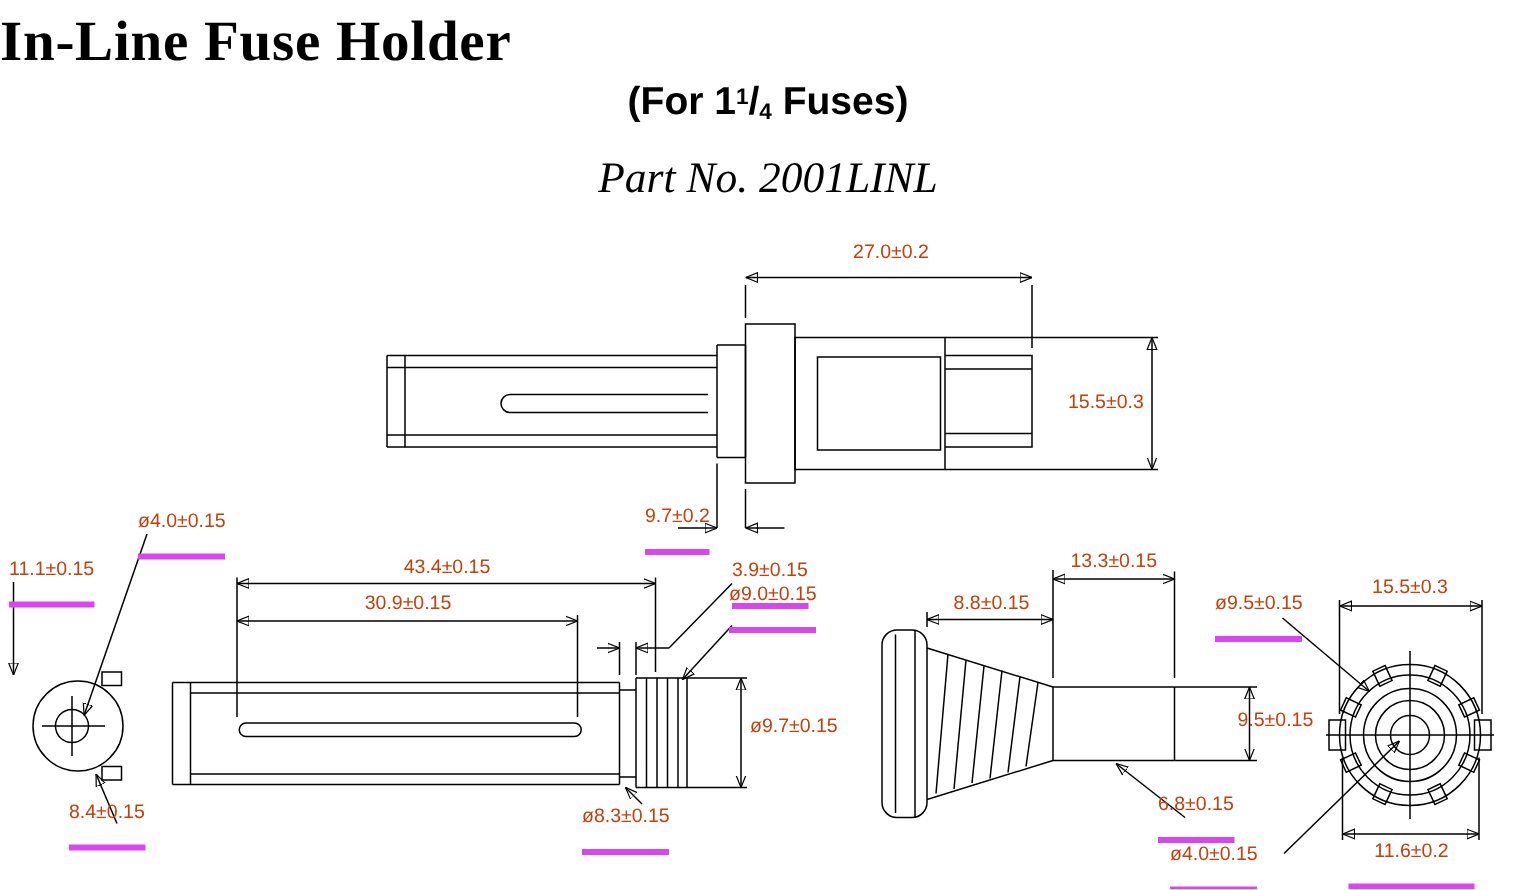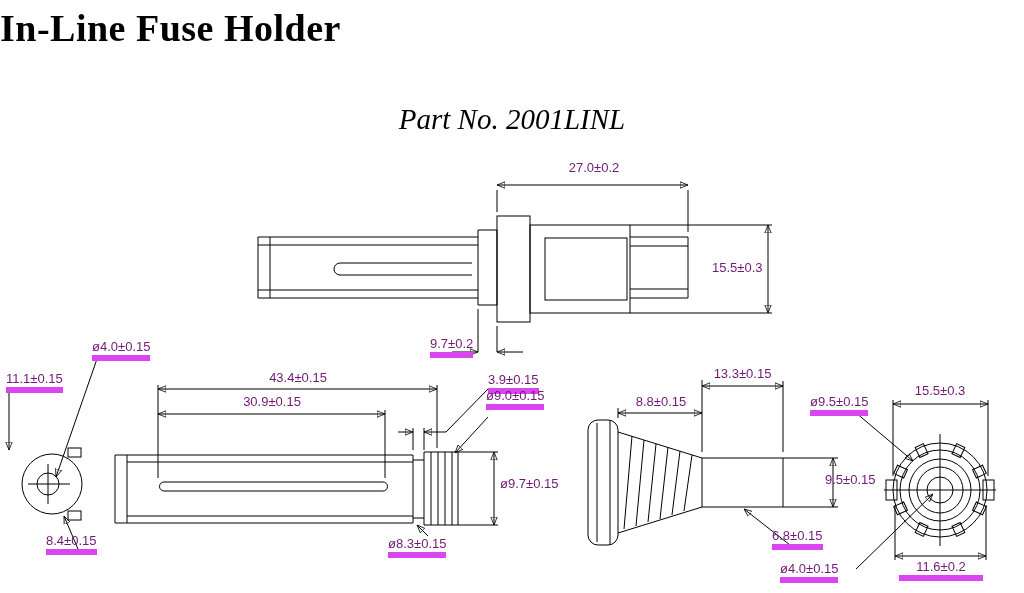--- a/index.html
+++ b/index.html
@@ -9,30 +9,33 @@
   .title { position:absolute; top:6px; left:0; width:100%; text-align:left;
            font-family:"Liberation Serif", serif; font-weight:bold; font-size:38px; letter-spacing:.5px; }
   .subtitle { position:absolute; top:52px; left:0; width:100%; text-align:center;
               font-family:"Liberation Sans", sans-serif; font-weight:bold; font-size:26px; }
   .subtitle sup { font-size:15px; vertical-align:7px; }
   .subtitle sub { font-size:15px; vertical-align:-3px; }
   .partno { position:absolute; top:103px; left:0; width:100%; text-align:center;
             font-family:"Liberation Serif", serif; font-style:italic; font-size:29px; }
   svg.draw { position:absolute; left:0; top:0; width:1024px; height:593px; }
   svg.draw path, svg.draw line, svg.draw rect, svg.draw circle { fill:none; stroke:#000; stroke-width:1; }
-  .dim { position:absolute; font-size:13px; line-height:15px; white-space:nowrap; color:#701a75; }
-  .ul { border-bottom:6px solid #d946ef; padding-bottom:1px; }
+  .dim { position:absolute; font-size:13px; line-height:15px; white-space:nowrap; color:#c2410c; }
+  .ul { border-bottom:4px solid #d946ef; padding-bottom:15px; }
   .ctr { text-align:center; }
 </style>
 </head>
 <body>
 
 <div class="page">
 
   <div class="title">In-Line Fuse Holder</div>
+  <div class="subtitle">
+    <span>(For 1</span><sup>1</sup><span>/</span><sub>4</sub><span> Fuses)</span>
+  </div>
   <div class="partno">Part No. 2001LINL</div>
 
   <svg class="draw" viewBox="0 0 1024 593">
     <defs>
       <marker id="arr" viewBox="0 0 10 10" refX="10" refY="5" markerWidth="8" markerHeight="8" orient="auto-start-reverse">
         <path d="M0,1 L10,5 L0,9 z" fill="#000" stroke="none"></path>
       </marker>
     </defs>
 
     <g>

